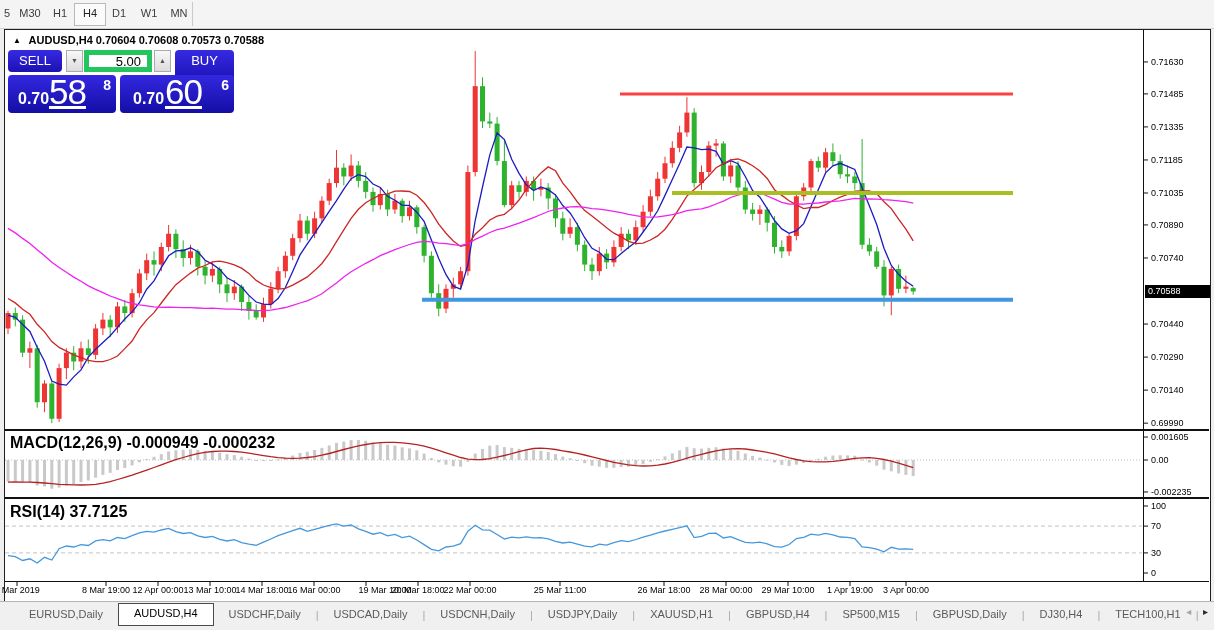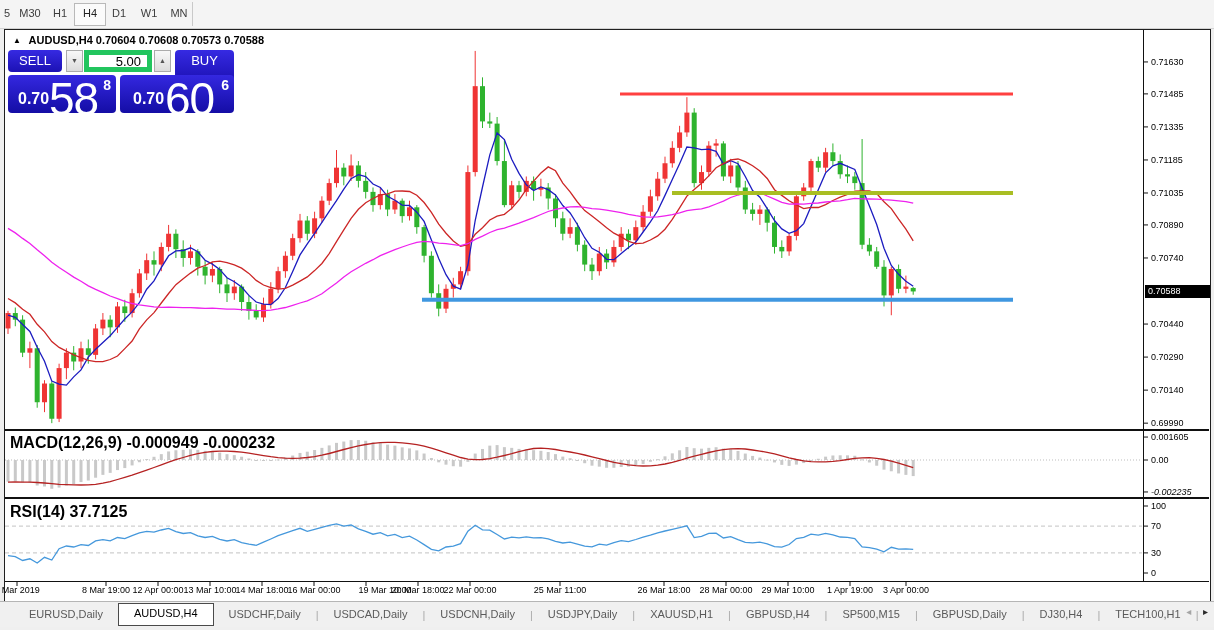--- a/index.html
+++ b/index.html
@@ -41,21 +41,21 @@
   #spindown{left:58px;}
   #spinup{left:146px;}
   #vol{position:absolute;left:76px;top:0;width:68px;height:22px;border:5px solid #22c55e;
     box-sizing:border-box;font-size:13px;text-align:right;padding-right:6px;color:#000;
     font-family:"Liberation Sans",sans-serif;}
   .pricebox{position:absolute;top:25px;height:38px;background:linear-gradient(#3428e0,#140da5);
     border-radius:4px;color:#fff;cursor:pointer;}
   #sellbox{left:0;width:108px;}
   #buybox{left:112px;width:114px;}
   .pfx{position:absolute;left:10px;bottom:5px;font-size:16px;font-weight:bold;}
-  .big{position:absolute;left:41px;top:-3px;font-size:46px;letter-spacing:-1px;text-decoration:underline;}
+  .big{position:absolute;left:41px;top:-3px;font-size:35px;letter-spacing:-1px;text-decoration:underline;}
   .sup{position:absolute;right:5px;top:2px;font-size:14px;font-weight:bold;}
   #buybox .pfx{left:13px}
   #buybox .big{left:45px}
 
   
   #tabbar{position:absolute;left:0;top:601px;width:1214px;height:25px;background:#f0f0f0;
     border-top:1px solid #b5b5b5;overflow:hidden;}
   #tabs{position:absolute;left:14px;top:1px;height:23px;display:flex;align-items:center;}
   .tab{font-size:11px;color:#5a5a5a;padding:0 15px;height:21px;line-height:21px;cursor:pointer;}
   .tab.active{background:#fff;border:1px solid #4a4a4a;color:#000;line-height:19px;}
@@ -564,21 +564,21 @@
       <div class="plabel" style="left: 1151px; top: 159.953px;">0.71185</div>
       <div class="plabel" style="left: 1151px; top: 192.992px;">0.71035</div>
       <div class="plabel" style="left: 1151px; top: 224.93px;">0.70890</div>
       <div class="plabel" style="left: 1151px; top: 257.969px;">0.70740</div>
       <div class="plabel" style="left: 1151px; top: 324.047px;">0.70440</div>
       <div class="plabel" style="left: 1151px; top: 357.086px;">0.70290</div>
       <div class="plabel" style="left: 1151px; top: 390.125px;">0.70140</div>
       <div class="plabel" style="left: 1151px; top: 423.164px;">0.69990</div>
       <div class="plabel" style="left: 1151px; top: 437.048px;">0.001605</div>
       <div class="plabel" style="left: 1151px; top: 460px;">0.00</div>
-      <div class="plabel" style="left: 1151px; top: 491.961px; font-style: italic;">-0.002235</div>
+      <div class="plabel" style="left: 1151px; top: 491.961px;">-0.002235</div>
       <div class="plabel" style="left: 1151px; top: 506px;">100</div>
       <div class="plabel" style="left: 1151px; top: 526.1px;">70</div>
       <div class="plabel" style="left: 1151px; top: 552.9px;">30</div>
       <div class="plabel" style="left: 1151px; top: 573px;">0</div>
       <div class="dlabel" style="left: 17px; top: 585px;">7 Mar 2019</div>
       <div class="dlabel" style="left: 106px; top: 585px;">8 Mar 19:00</div>
       <div class="dlabel" style="left: 158px; top: 585px;">12 Apr 00:00</div>
       <div class="dlabel" style="left: 210px; top: 585px;">13 Mar 10:00</div>
       <div class="dlabel" style="left: 262px; top: 585px;">14 Mar 18:00</div>
       <div class="dlabel" style="left: 314px; top: 585px;">16 Mar 00:00</div>

